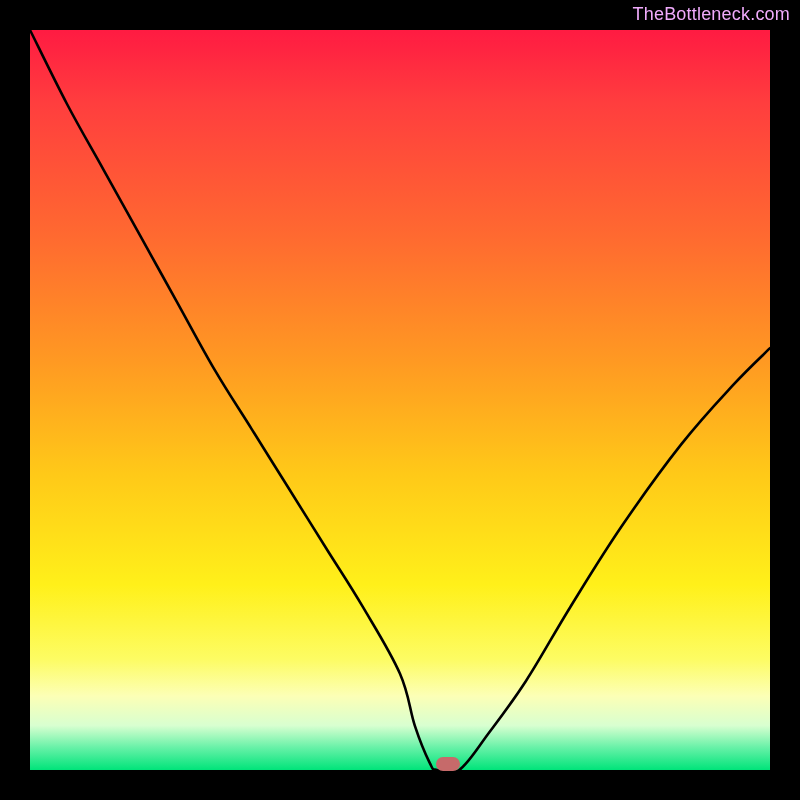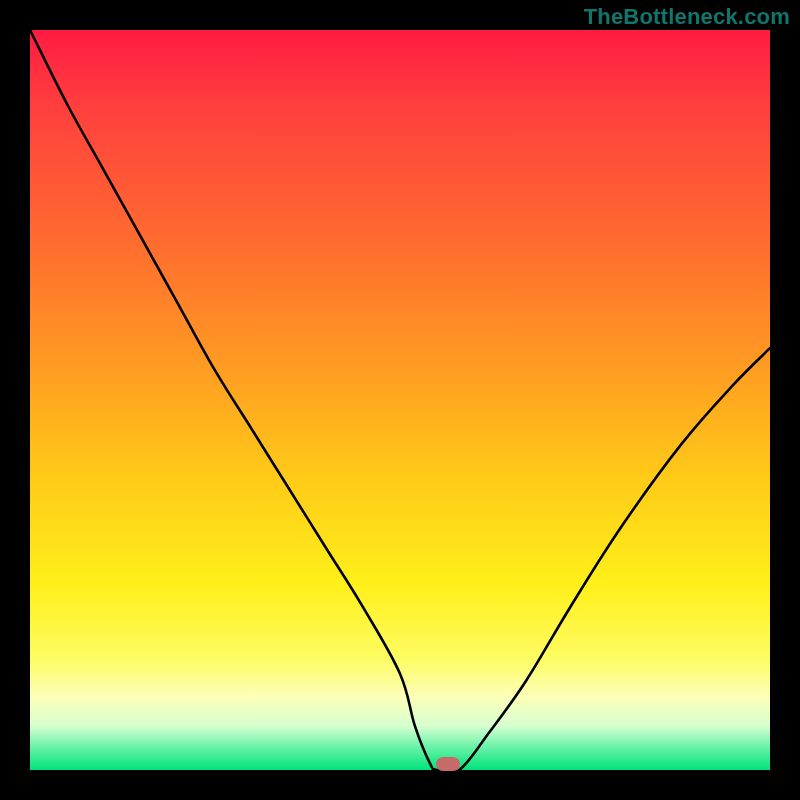--- a/index.html
+++ b/index.html
@@ -14,23 +14,23 @@
   .frame {
     position: relative;
     width: 800px;
     height: 800px;
     background: #000;
   }
   .watermark {
     position: absolute;
     top: 4px;
     right: 10px;
-    color: #0f766e;
-    font-size: 22px;
-    font-weight: bold;
+    color: #f0abfc;
+    font-size: 18px;
+    font-weight: normal;
     letter-spacing: 0.2px;
     z-index: 20;
   }
   .plot-wrap {
     position: absolute;
     left: 30px;
     top: 30px;
     width: 740px;
     height: 740px;
   }

